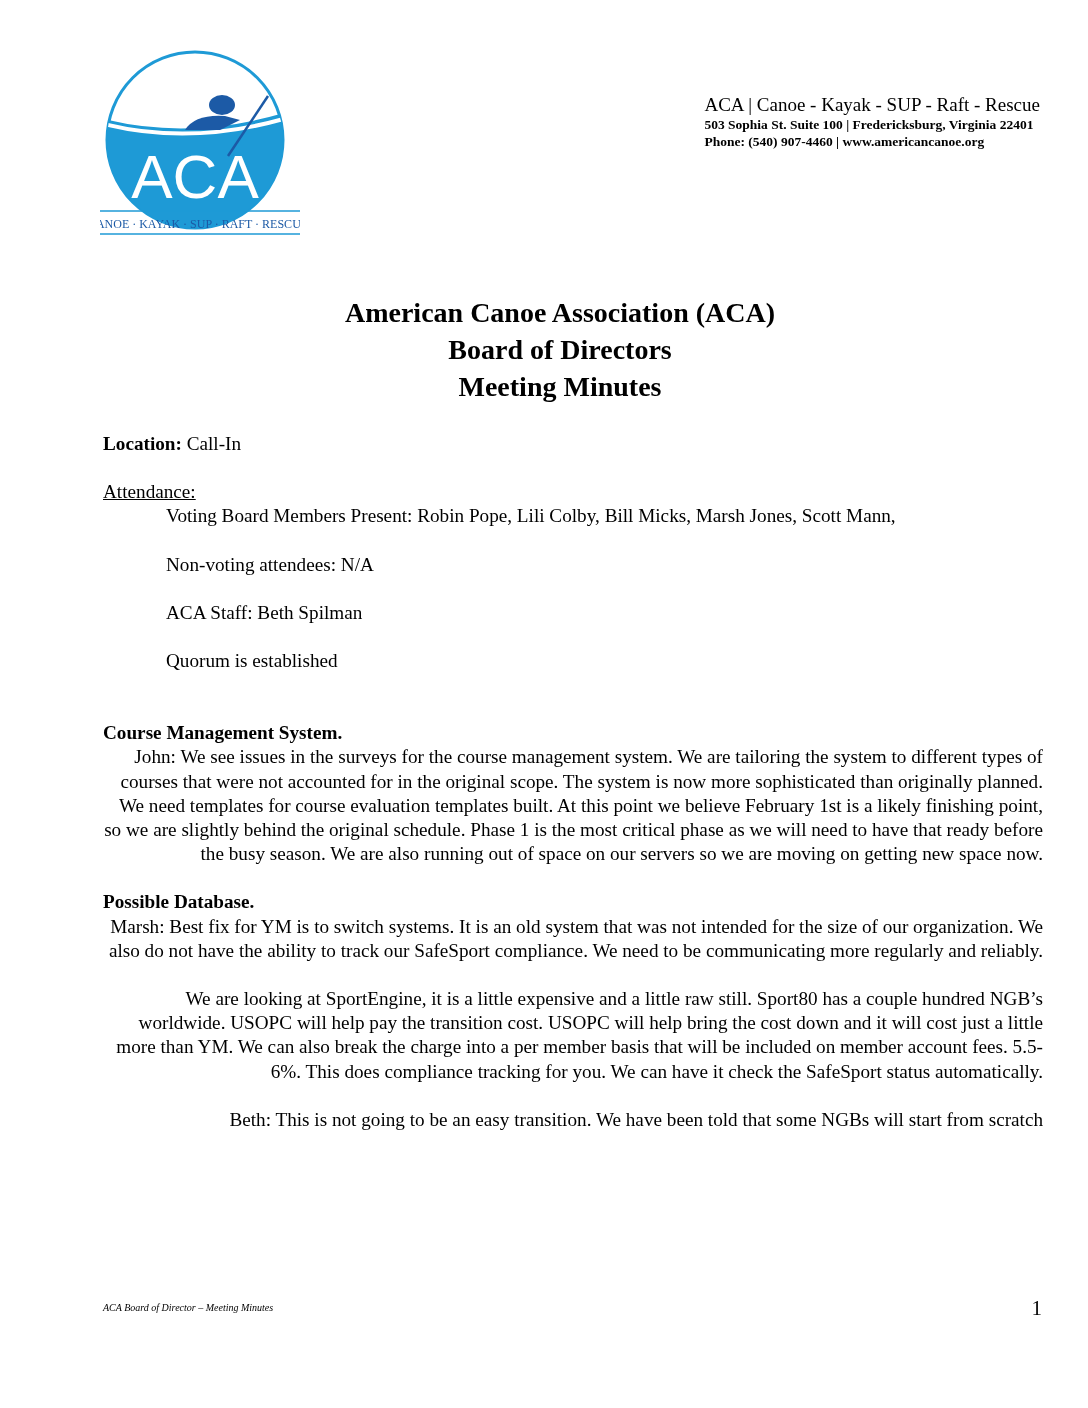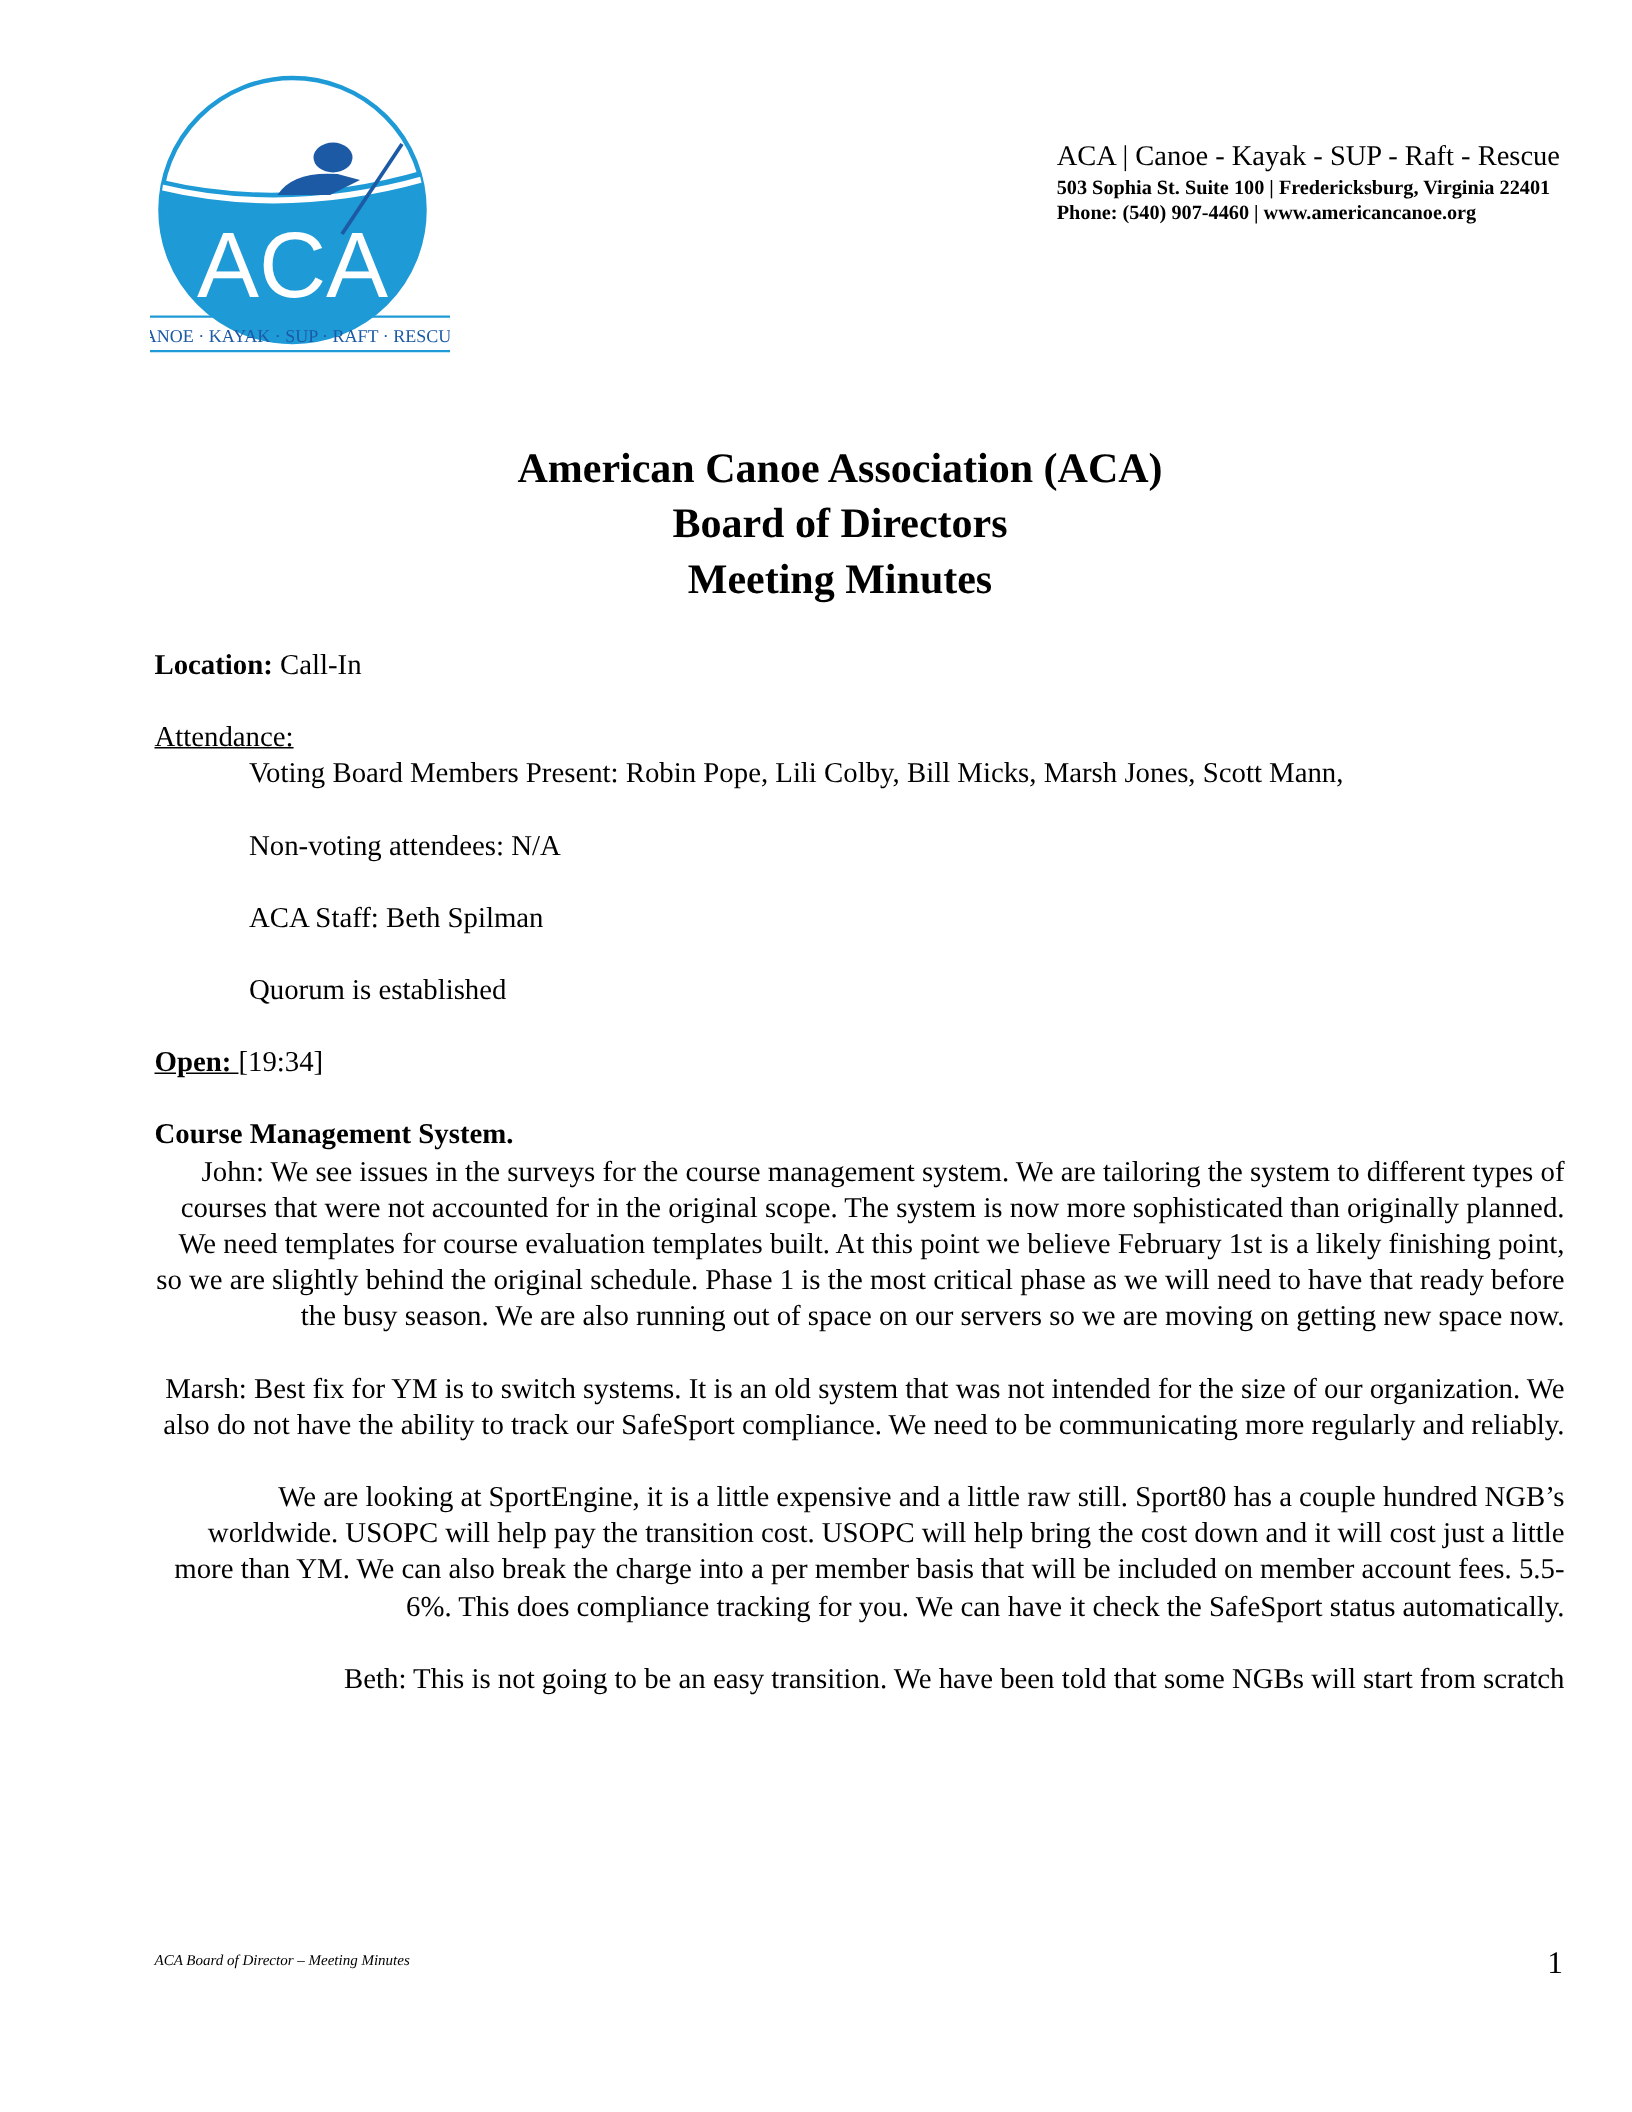--- a/index.html
+++ b/index.html
@@ -79,32 +79,30 @@
     <div class="gap"></div>
     <div class="row u">Attendance:</div>
     <div class="row indent">Voting Board Members Present: Robin Pope, Lili Colby, Bill Micks, Marsh Jones, Scott Mann,</div>
     <div class="gap"></div>
     <div class="row indent">Non-voting attendees: N/A</div>
     <div class="gap"></div>
     <div class="row indent">ACA Staff: Beth Spilman</div>
     <div class="gap"></div>
     <div class="row indent">Quorum is established</div>
     <div class="gap"></div>
-    <div class="row">
-      <span class="b u">Open: </span><span>[19:34]</span>
-    </div>
     <div class="gap"></div>
 
     <div>
       <div class="b">Course Management System.</div>
       <p class="para">John: We see issues in the surveys for the course management system. We are tailoring the system to different types of courses that were not accounted for in the original scope. The system is now more sophisticated than originally planned. We need templates for course evaluation templates built. At this point we believe February 1st is a likely finishing point, so we are slightly behind the original schedule. Phase 1 is the most critical phase as we will need to have that ready before the busy season. We are also running out of space on our servers so we are moving on getting new space now.</p>
     </div>
     <div class="gap"></div>
 
     <div>
+      <div class="b">Possible Database.</div>
       <p class="para">Marsh: Best fix for YM is to switch systems. It is an old system that was not intended for the size of our organization. We also do not have the ability to track our SafeSport compliance. We need to be communicating more regularly and reliably.</p>
       <div class="gap"></div>
       <p class="para">We are looking at SportEngine, it is a little expensive and a little raw still.  Sport80 has a couple hundred NGB’s worldwide. USOPC will help pay the transition cost. USOPC will help bring the cost down and it will cost just a little more than YM. We can also break the charge into a per member basis that will be included on member account fees. 5.5-6%. This does compliance tracking for you. We can have it check the SafeSport status automatically.</p>
       <div class="gap"></div>
       <p class="para">Beth: This is not going to be an easy transition. We have been told that some NGBs will start from scratch</p>
     </div>
   </div>
 
   <div class="footer">ACA Board of Director – Meeting Minutes</div>
   <div class="pagenum">1</div>

